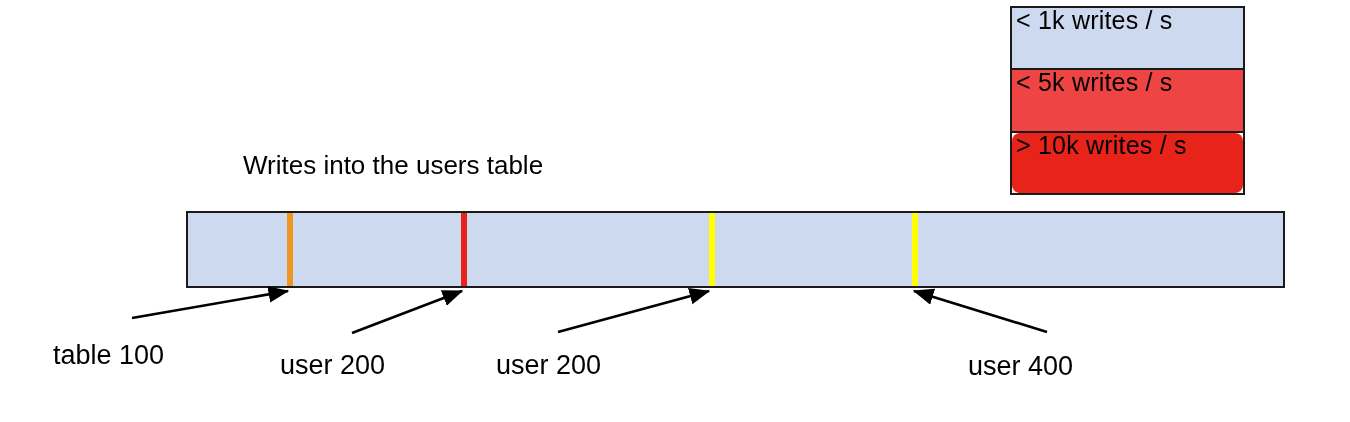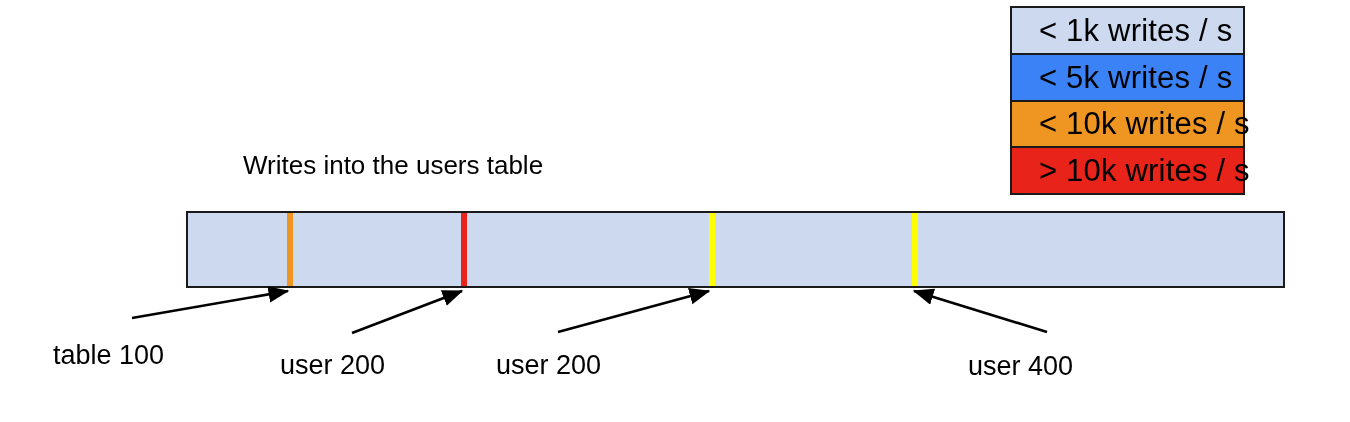--- a/index.html
+++ b/index.html
@@ -24,24 +24,23 @@
     width: 235px;
     height: 189px;
     border: 2px solid #1a1a1a;
     box-sizing: border-box;
     display: flex;
     flex-direction: column;
   }
   .legend-row {
     flex: 1 1 0;
     display: flex;
-    align-items: center;
-    padding-left: 27px;
+    padding-left: 4px;
     box-sizing: border-box;
-    font-size: 31px;
+    font-size: 25px;
     line-height: 1;
     letter-spacing: 0.2px;
     white-space: nowrap;
     border-bottom: 2px solid #1a1a1a;
   }
   .legend-row:last-child { border-bottom: none; }
 
   
   #caption {
     position: absolute;
@@ -89,27 +88,24 @@
     white-space: nowrap;
   }
 </style>
 </head>
 <body style="background: rgb(255, 255, 255);">
 
 <div id="legend">
   <div class="legend-row" style="background: rgb(204, 217, 238);">
     <span>&lt; 1k writes / s</span>
   </div>
-  <div class="legend-row" style="background: #3b82f6;">
+  <div class="legend-row" style="background: #ef4444;">
     <span>&lt; 5k writes / s</span>
   </div>
-  <div class="legend-row" style="background: rgb(239, 149, 34);">
-    <span>&lt; 10k writes / s</span>
-  </div>
-  <div class="legend-row" style="background: rgb(232, 35, 26);">
+  <div class="legend-row" style="background: rgb(232, 35, 26); border-radius: 8px;">
     <span>&gt; 10k writes / s</span>
   </div>
 </div>
 
 <div id="caption">Writes into the users table</div>
 
 <div id="table-bar" style="background: rgb(204, 217, 238);">
   <div class="marker" style="background: rgb(239, 149, 34); left: 99px;"></div>
   <div class="marker" style="background: rgb(232, 35, 26); left: 273px;"></div>
   <div class="marker" style="background: rgb(255, 255, 0); left: 521px;"></div>

